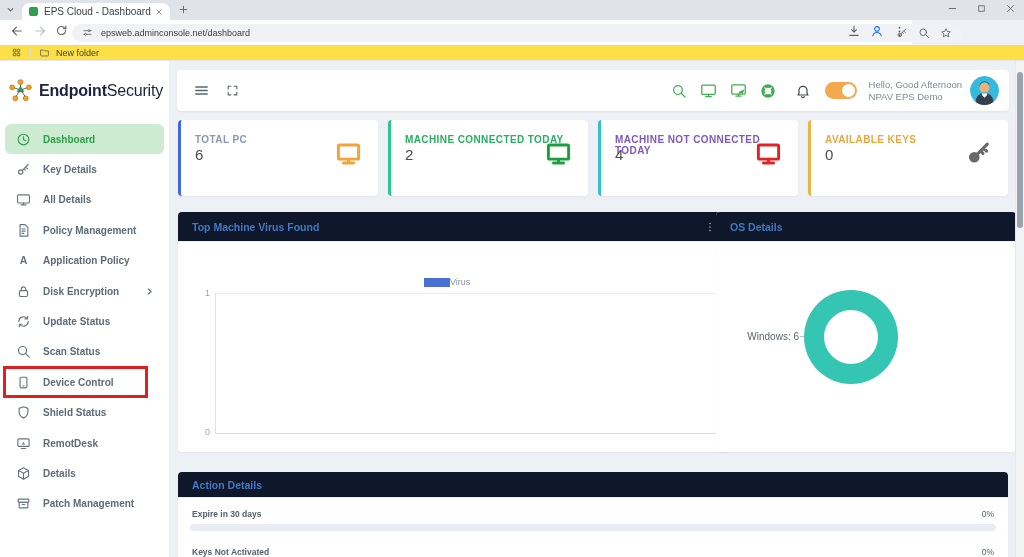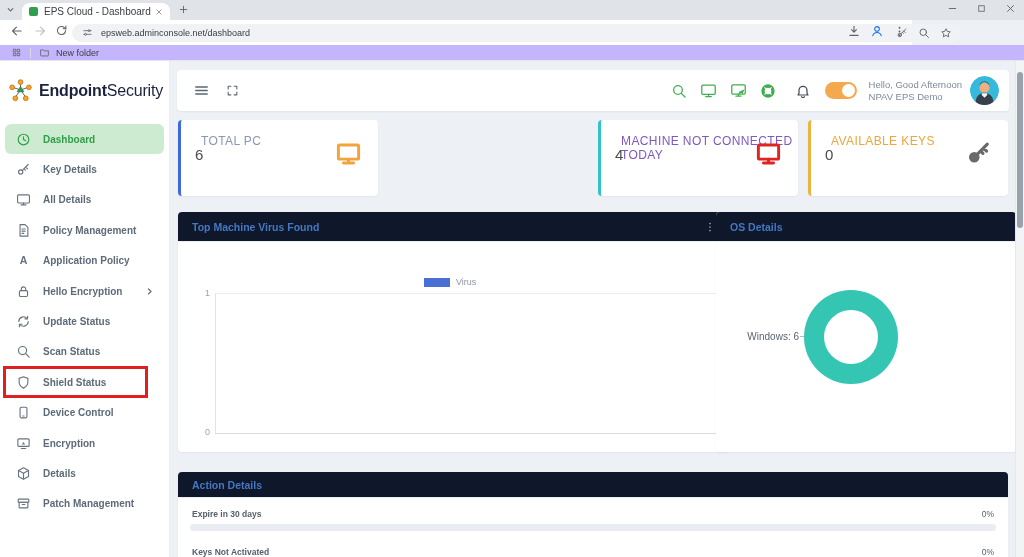--- a/index.html
+++ b/index.html
@@ -19,21 +19,21 @@
   .newtab { position:absolute; left:178px; top:4px; color:#5f6368; }
   .wincontrols { position:absolute; right:8px; top:3px; display:flex; gap:18px; color:#5f6368; }
 
   .navbar { position:absolute; left:0; top:20px; width:912px; height:25px; background:#fff;padding-left:28px; }
   .nav-ic { position:absolute; top:4px; color:#5f6368; }
   .urlpill { position:absolute; left:72px; top:3.5px; width:890px; height:18px; border-radius:9px; background:#f0f2f5; display:flex; align-items:center; padding:0 10px; }
   .url-text { font-size:9px; color:#3c4043; margin-left:8px; flex:1; }
   .pill-icons { display:flex; gap:10px; color:#5f6368; align-items:center; }
   .nav-right { position:absolute; right:6px; top:4px; display:flex; gap:9px; color:#5f6368; align-items:center; }
 
-  .bookbar { position:absolute; left:0; top:45px; width:1024px; height:16px; background:#c4b5fd; border-bottom:1px solid #e4e6e9; display:flex; align-items:center; }
+  .bookbar { position:absolute; left:0; top:45px; width:1024px; height:16px; background:#fde047; border-bottom:1px solid #e4e6e9; display:flex; align-items:center; }
   .book-grid { margin-left:11px; color:#5f6368; }
   .book-div { width:1px; height:10px; background:#dadce0; margin:0 8px; }
   .book-folder { color:#5f6368; }
   .book-label { font-size:9px; color:#3c4043; margin-left:6px; }
 
   
   .sidebar { position:absolute; left:0; top:61px; width:170px; height:496px; background:#fff; border-right:1px solid #eceef2; }
   .brand { height:52px; display:flex; align-items:center; padding:8px 6px 0 8px; }
   .brand-text { font-size:16px; color:#1c2340; margin-left:6px; letter-spacing:-.2px; }
   .brand-text b { font-weight:bold; }
@@ -51,38 +51,38 @@
   .tb-right { position:absolute; right:10px; top:0; height:41px; display:flex; align-items:center; }
   .tb-green { color:#3fae52; margin-right:13px; display:flex; cursor:pointer; }
   .tb-bell { color:#3e4654; margin:0 14px 0 6px; display:flex; cursor:pointer; }
   .toggle { position:relative; width:32px; height:17px; border-radius:9px; background:#f4a94f; margin-right:12px; cursor:pointer; }
   .toggle-knob { position:absolute; right:2px; top:2px; width:13px; height:13px; border-radius:50%; background:#fff; }
   .greet { font-size:9.5px; color:#7e8a99; line-height:11.5px; margin-right:8px; }
   .avatar { width:29px; height:29px; border-radius:50%; overflow:hidden; flex:0 0 auto; }
 
   
   .card { position:absolute; top:120px; width:200px; height:76px; background:#fff; border-radius:4px; box-shadow:0 1px 2px rgba(40,50,70,.05); }
-  .card-label { position:absolute; left:20px; top:14px; font-size:12px; font-weight:normal; letter-spacing:.4px; }
+  .card-label { position:absolute; left:14px; top:14px; font-size:10px; font-weight:bold; letter-spacing:.4px; }
   .card-value { position:absolute; left:14px; top:26px; font-size:15px; color:#4b4b4b; }
   .card-icon { position:absolute; right:16px; top:20px; }
   .card1 { left:178px; border-left:3px solid #3f6ad8; } .card1 .card-label{ color:#8b97b5; } .card1 .card-icon{ color:#f2a33a; }
   .card2 { left:388px; border-left:3px solid #2dc590; } .card2 .card-label{ color:#27ae60; } .card2 .card-icon{ color:#1e9e3e; }
   .card3 { left:598px; border-left:3px solid #33c1cc; } .card3 .card-label{ color:#7e57c2; } .card3 .card-icon{ color:#e02424; }
   .card4 { left:808px; border-left:3px solid #eab543; } .card4 .card-label{ color:#eaa73c; } .card4 .card-icon{ color:#6a6a6a; }
 
   
   .panel { position:absolute; background:#fff; border-radius:4px; box-shadow:0 1px 2px rgba(40,50,70,.05); }
   .panel-head { height:30px; background:#0f172a; border-bottom:1px solid #ebeef3; border-radius:4px 4px 0 0; display:flex; align-items:center; padding:0 14px; }
   .panel-title { font-size:10.5px; font-weight:bold; color:#4577c2; }
   .panel-kebab { margin-left:auto; color:#9aa3ad; display:flex; cursor:pointer; }
 
   .virus-panel { left:178px; top:212px; width:552px; height:240px; }
   .legend { position:absolute; left:246px; top:65px; display:flex; align-items:center; }
   .legend-swatch { width:26px; height:9px; background:#4a70d6; }
-  .legend-label { font-size:9px; color:#8a95a3; margin-left:6px; }
+  .legend-label { font-size:9px; color:#8a95a3; }
   .ytick { position:absolute; font-size:9px; color:#9aa3ae; width:14px; text-align:right; }
   .ytick-top { left:18px; top:76px; }
   .ytick-bottom { left:18px; top:215px; }
   .grid-top { position:absolute; left:37px; top:81px; width:503px; height:1px; background:#ececec; }
   .axis-left { position:absolute; left:37px; top:81px; width:1px; height:140px; background:#e3e3e3; }
   .axis-bottom { position:absolute; left:37px; top:221px; width:503px; height:1px; background:#dcdcdc; }
 
   .os-panel { left:716px; top:212px; width:300px; height:240px; }
   .donut { position:absolute; left:88px; top:78px; width:94px; height:94px; border-radius:50%; background:#35c5b3; }
   .donut-hole { position:absolute; left:20px; top:20px; width:54px; height:54px; border-radius:50%; background:#fff; }
@@ -457,21 +457,21 @@
             </svg>
           </span>
           <span>Application Policy</span>
         </div>
       <div class="side-item">
           <span class="sicon">
             <svg class="ic" width="15" height="15">
               <use href="#i-lock"></use>
             </svg>
           </span>
-          <span>Hello Encryption</span>
+          <span>Disk Encryption</span>
           <span class="side-chev">
             <svg class="ic" width="11" height="11">
               <use href="#i-chevr"></use>
             </svg>
           </span>
         </div>
       <div class="side-item">
           <span class="sicon">
             <svg class="ic" width="15" height="15">
               <use href="#i-refresh"></use>
@@ -483,40 +483,40 @@
           <span class="sicon">
             <svg class="ic" width="15" height="15">
               <use href="#i-search"></use>
             </svg>
           </span>
           <span>Scan Status</span>
         </div>
       <div class="side-item">
           <span class="sicon">
             <svg class="ic" width="15" height="15">
+              <use href="#i-device"></use>
+            </svg>
+          </span>
+          <span>Device Control</span>
+        </div>
+      <div class="side-item">
+          <span class="sicon">
+            <svg class="ic" width="15" height="15">
               <use href="#i-shield"></use>
             </svg>
           </span>
           <span>Shield Status</span>
         </div>
       <div class="side-item">
           <span class="sicon">
             <svg class="ic" width="15" height="15">
-              <use href="#i-device"></use>
-            </svg>
-          </span>
-          <span>Device Control</span>
-        </div>
-      <div class="side-item">
-          <span class="sicon">
-            <svg class="ic" width="15" height="15">
               <use href="#i-remote"></use>
             </svg>
           </span>
-          <span>Encryption</span>
+          <span>RemotDesk</span>
         </div>
       <div class="side-item">
           <span class="sicon">
             <svg class="ic" width="15" height="15">
               <use href="#i-cube"></use>
             </svg>
           </span>
           <span>Details</span>
         </div>
       <div class="side-item">
@@ -592,20 +592,29 @@
 
   <div class="card card1">
     <div class="card-label">TOTAL PC</div>
     <div class="card-value">6</div>
     <span class="card-icon">
         <svg class="ic" width="27" height="27">
           <use href="#i-monitor-b"></use>
         </svg>
       </span>
   </div>
+  <div class="card card2">
+    <div class="card-label">MACHINE CONNECTED TODAY</div>
+    <div class="card-value">2</div>
+    <span class="card-icon">
+        <svg class="ic" width="27" height="27">
+          <use href="#i-monitor-b"></use>
+        </svg>
+      </span>
+  </div>
   <div class="card card3">
     <div class="card-label">MACHINE NOT CONNECTED TODAY</div>
     <div class="card-value">4</div>
     <span class="card-icon">
         <svg class="ic" width="27" height="27">
           <use href="#i-monitor-b"></use>
         </svg>
       </span>
   </div>
   <div class="card card4">

